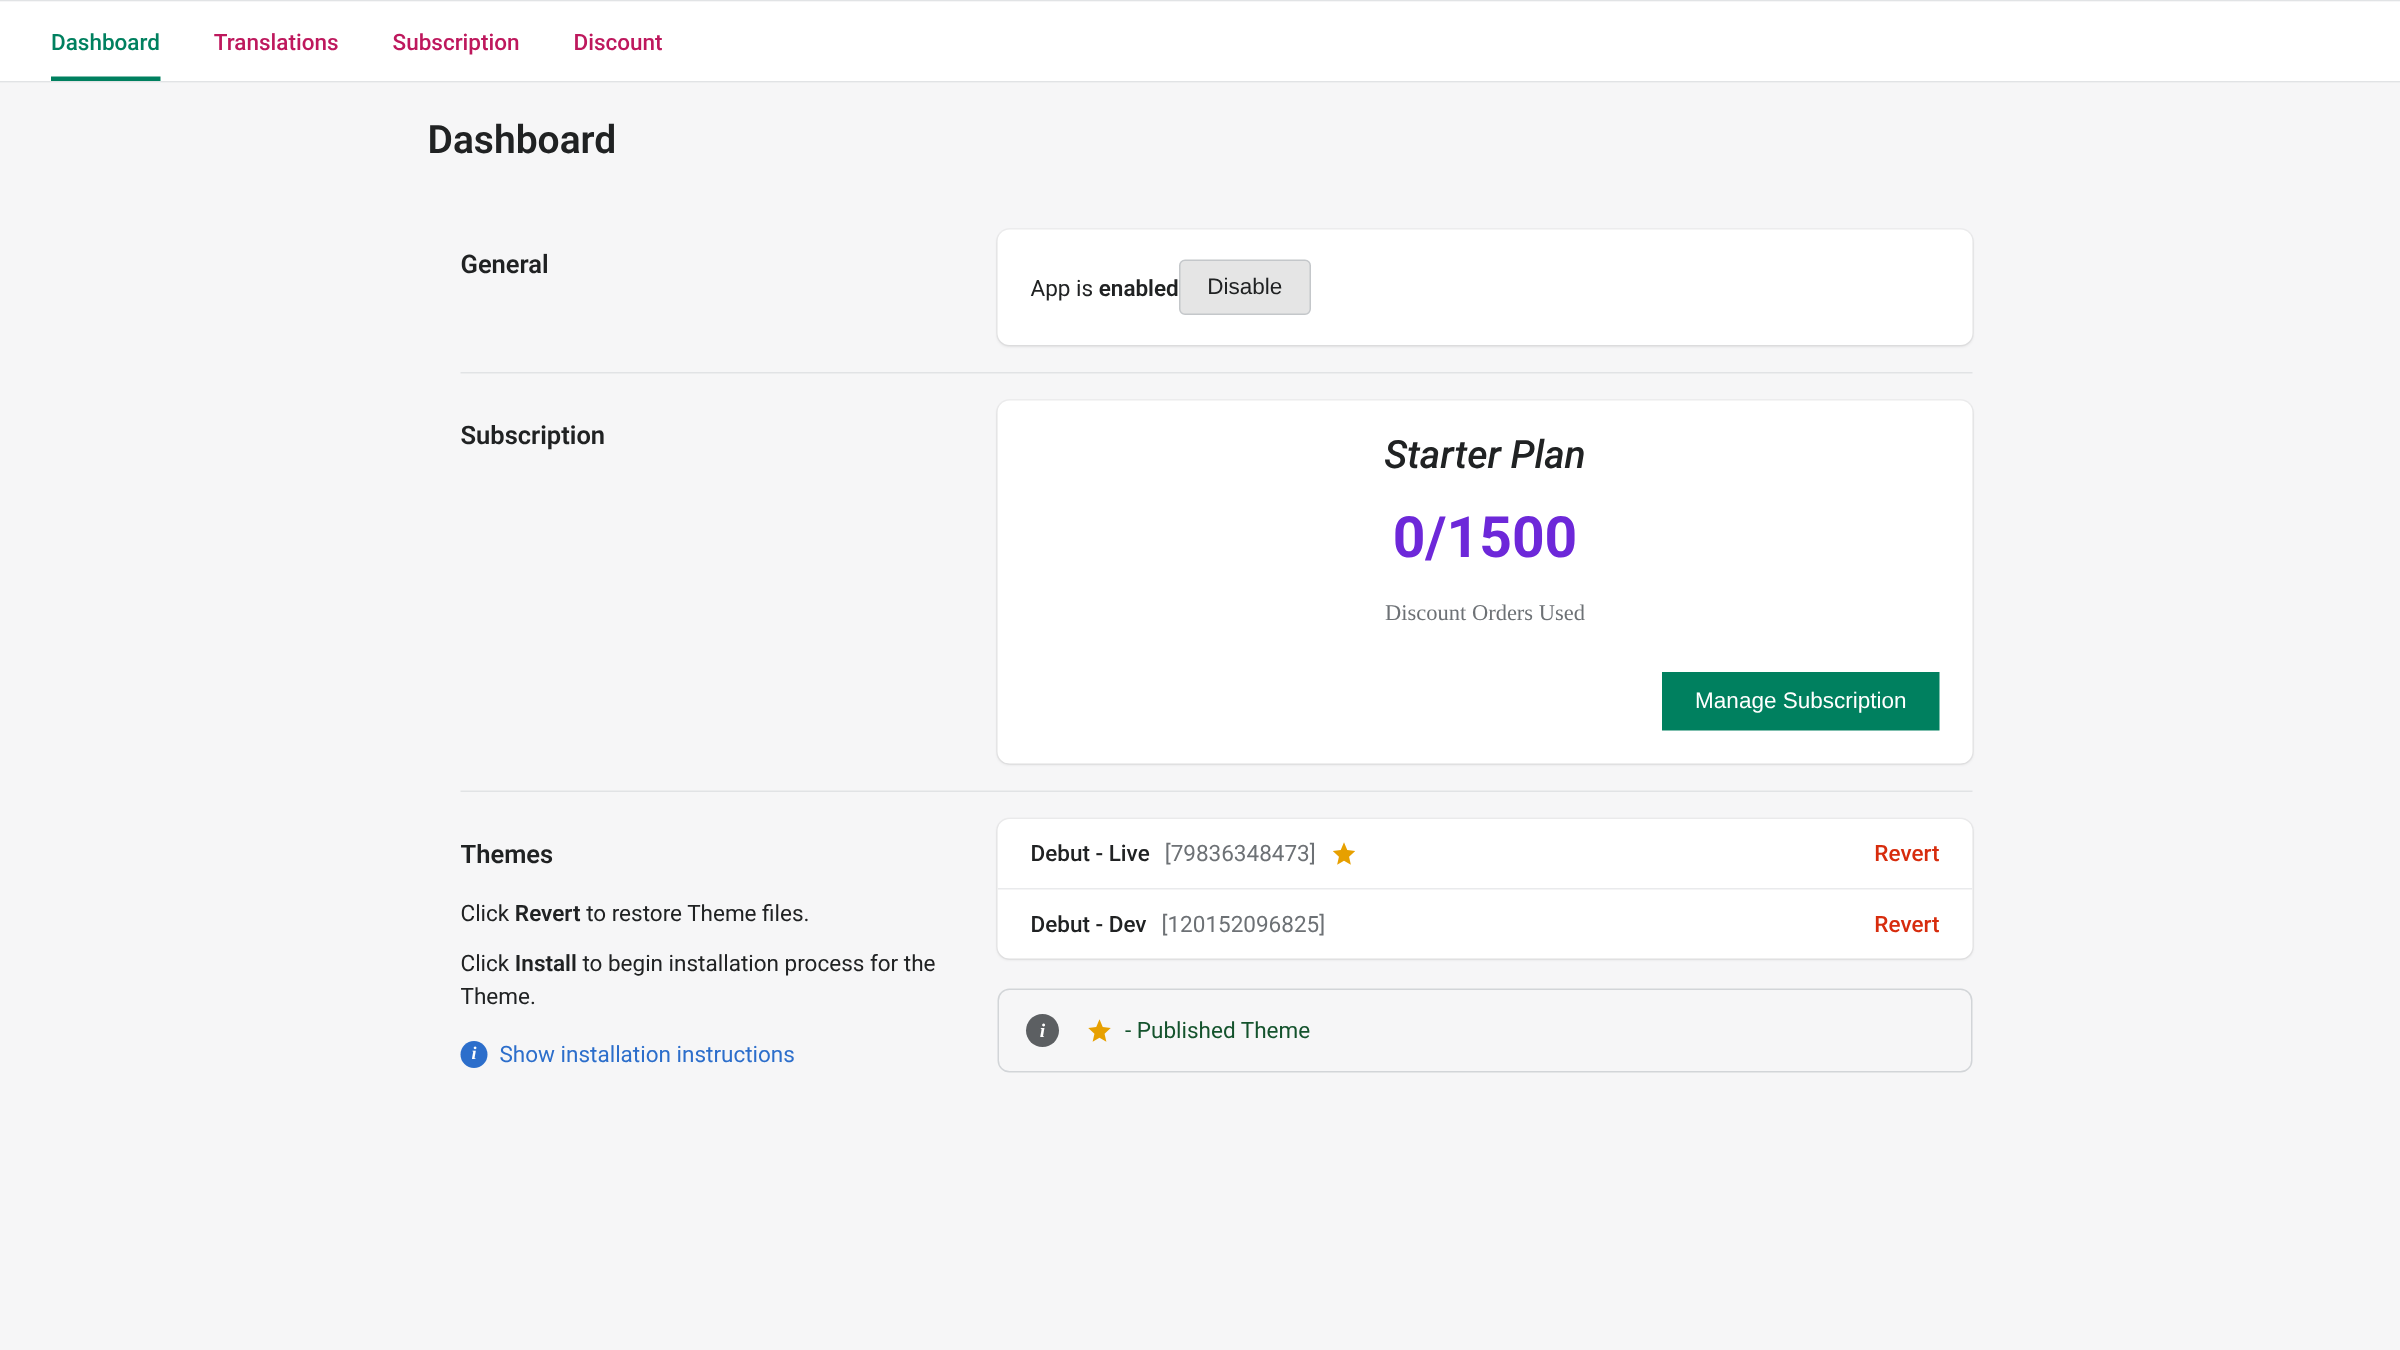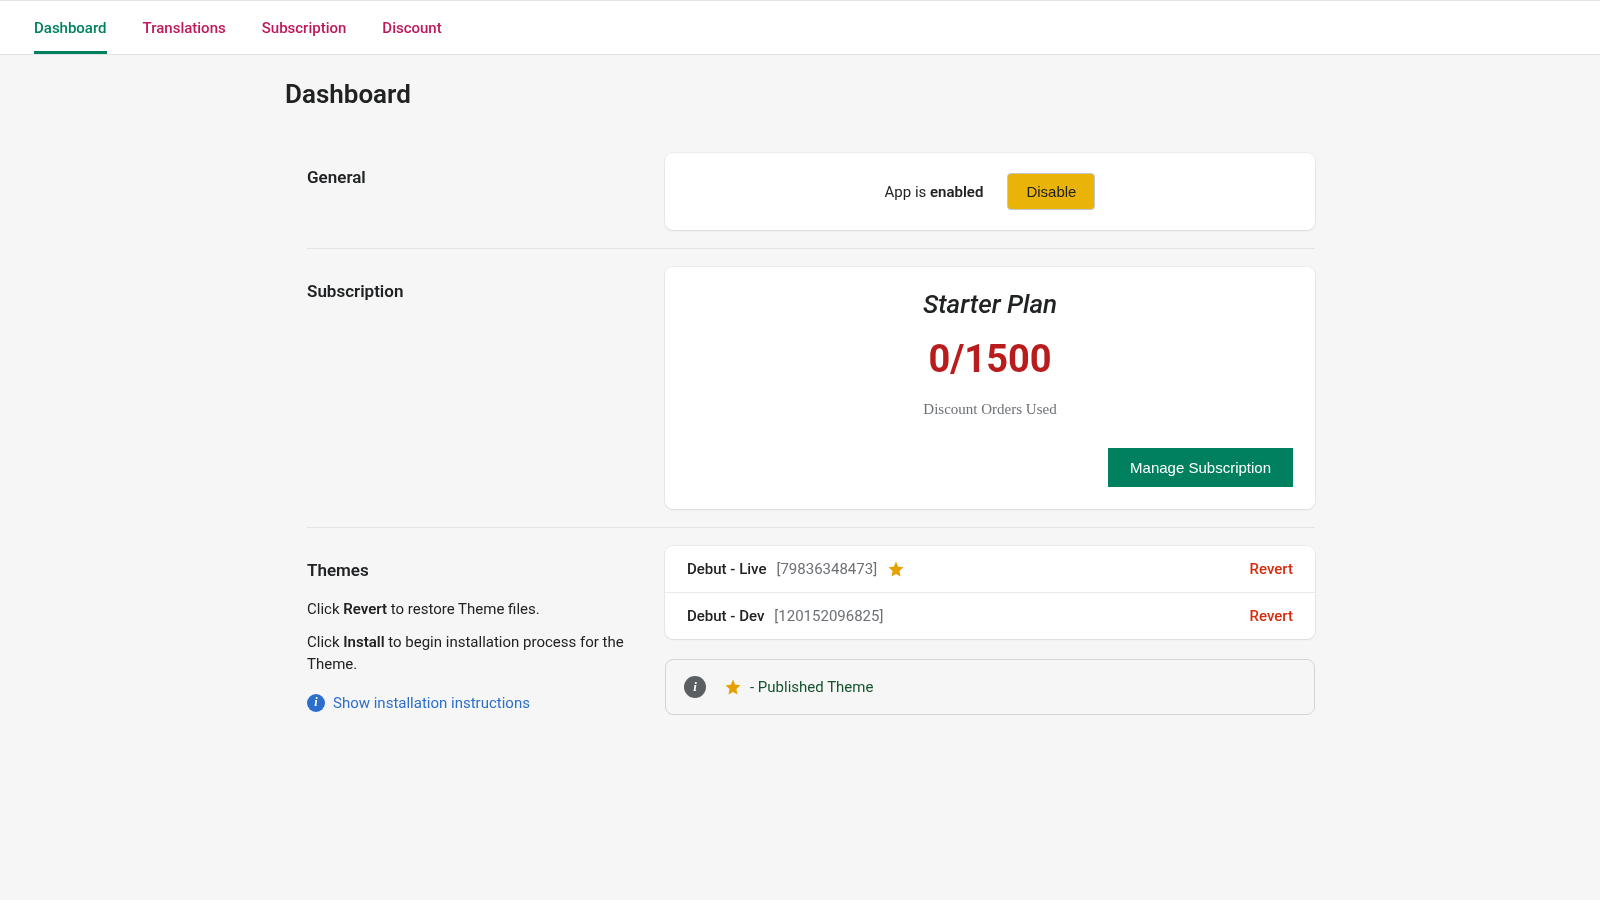--- a/index.html
+++ b/index.html
@@ -82,56 +82,55 @@
       flex: 1;
     }
     .card {
       background: #fff;
       border-radius: 8px;
       box-shadow: 0 1px 2px rgba(0,0,0,0.08), 0 0 0 1px rgba(0,0,0,0.04);
     }
     .general-card {
       display: flex;
       align-items: center;
-      justify-content: center;
+      justify-content: flex-start;
       padding: 20px 22px;
     }
     .app-status {
       font-size: 15px;
       color: #202223;
     }
     .app-status b {
       font-weight: 600;
     }
     .btn-secondary {
-      background: #eab308;
+      background: #e5e5e5;
       border: 1px solid #c4c7ca;
       border-radius: 4px;
       padding: 9px 18px;
       font-size: 15px;
       font-weight: 500;
       color: #202223;
       cursor: pointer;
-      margin-left: 24px;
     }
     .subscription-card {
       padding: 22px 22px 22px 22px;
       text-align: center;
     }
     .plan-name {
       font-size: 26px;
       font-weight: 500;
       color: #202223;
       margin-bottom: 18px;
       font-style: italic;
     }
     .usage-count {
       font-size: 38px;
       font-weight: 700;
-      color: #b91c1c;
+      color: #6d28d9;
       margin-bottom: 20px;
     }
     .usage-label {
       font-size: 15px;
       color: #6d7175;
       margin-bottom: 30px;
       font-family: Liberation Serif, serif;
     }
     .btn-primary {
       background: #00805f;

